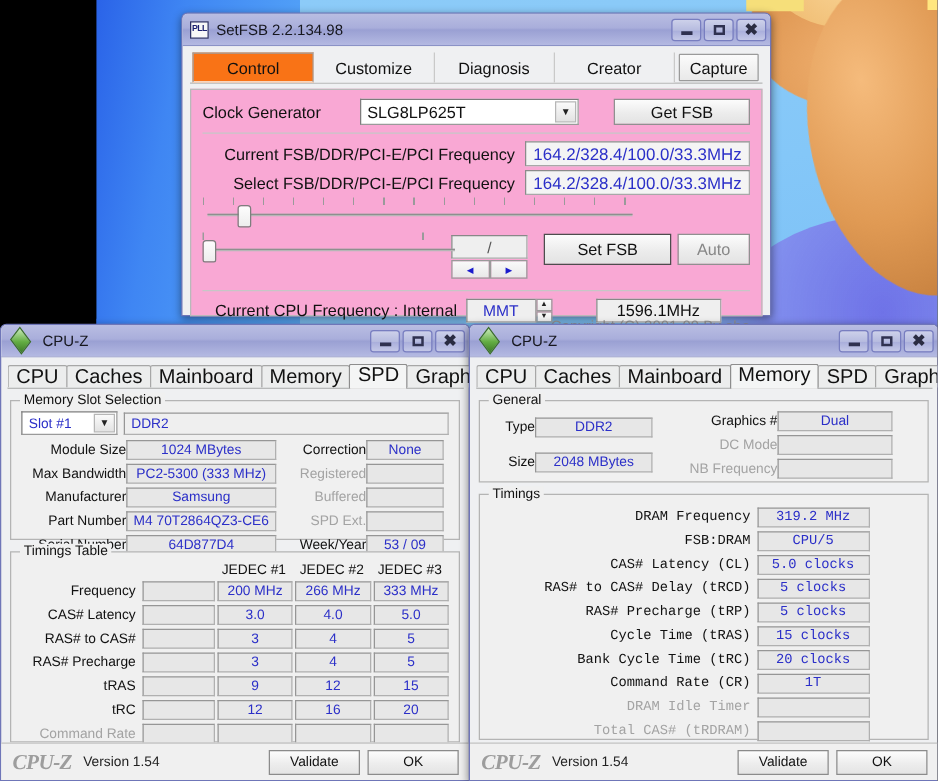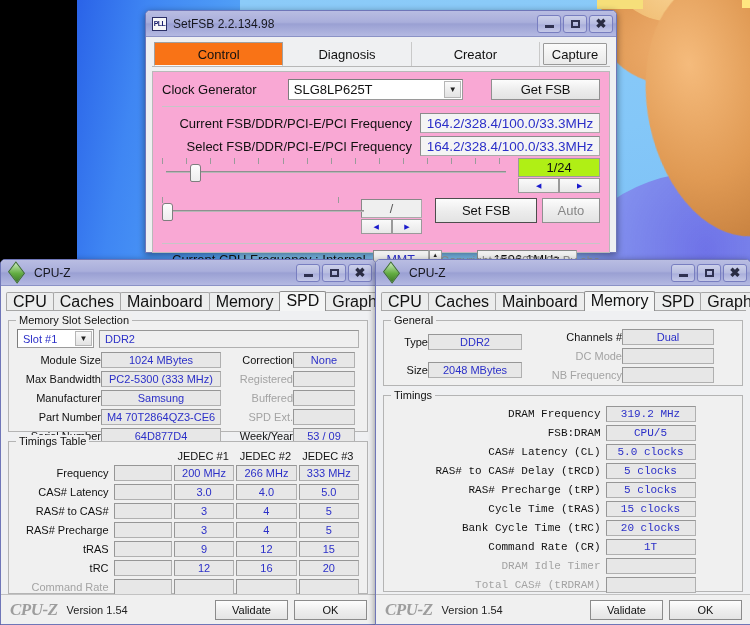--- a/index.html
+++ b/index.html
@@ -346,20 +346,21 @@
           </div>
         <div class="tb-btn close">
             <span>✖</span>
           </div>
       </div>
     </div>
 
     <div class="body">
       <div class="tabstrip">
         <div class="tab active">Control</div>
+        <div class="tab">Customize</div>
         <div class="tab">Diagnosis</div>
         <div class="tab">Creator</div>
         <div class="tab capture">Capture</div>
       </div>
 
       <div class="panel">
 
         <div class="row" style="margin-bottom:6px;">
           <div class="lbl" style="width:133px;">Clock Generator</div>
           <div class="combo" style="width:185px;">
@@ -379,27 +380,20 @@
           <div class="lbl" style="width:258px;text-align:right;padding-right:8px;">Select FSB/DDR/PCI-E/PCI Frequency</div>
           <div class="freqbox">164.2/328.4/100.0/33.3MHz</div>
         </div>
 
         <div class="row" style="align-items:flex-start;">
           <div style="width:360px;">
             <div class="slider-wrap">
               <div class="slider-ticks"></div>
               <div class="slider-track" style="width:340px;left:4px;"></div>
               <div class="slider-thumb" style="left:28px;"></div>
-            </div>
-          </div>
-          <div style="width:83px;margin-left:2px;">
-            <div class="greenbox">1/24</div>
-            <div class="spin-h" style="margin-top:1px;">
-              <div>◀</div>
-              <div>▶</div>
             </div>
           </div>
         </div>
 
         <div class="row" style="align-items:flex-start;margin-top:4px;">
           <div style="width:212px;">
             <div class="slider-wrap">
               <div class="slider-ticks" style="background-image:repeating-linear-gradient(to right,#9a9a9a 0 1px,transparent 1px 176px);"></div>
               <div class="slider-track" style="width:198px;left:4px;"></div>
               <div class="slider-thumb" style="left:0px;"></div>
@@ -677,21 +671,21 @@
       <div class="grp" style="height:66px;">
         <span class="legend">General</span>
         <div style="display:flex;gap:24px;">
           <div class="grid2" style="grid-template-columns:36px 94px;flex:0 0 130px;">
             <div class="cap">Type</div>
             <div class="fld">DDR2</div>
             <div class="cap">Size</div>
             <div class="fld">2048 MBytes</div>
           </div>
           <div class="grid2" style="grid-template-columns:76px 92px;flex:0 0 168px;">
-            <div class="cap">Channels #</div>
+            <div class="cap">Graphics #</div>
             <div class="fld">Dual</div>
             <div class="cap dis">DC Mode</div>
             <div class="fld empty"></div>
             <div class="cap dis">NB Frequency</div>
             <div class="fld empty"></div>
           </div>
         </div>
       </div>
 
       <div class="grp" style="height:197px;padding-top:10px;">

